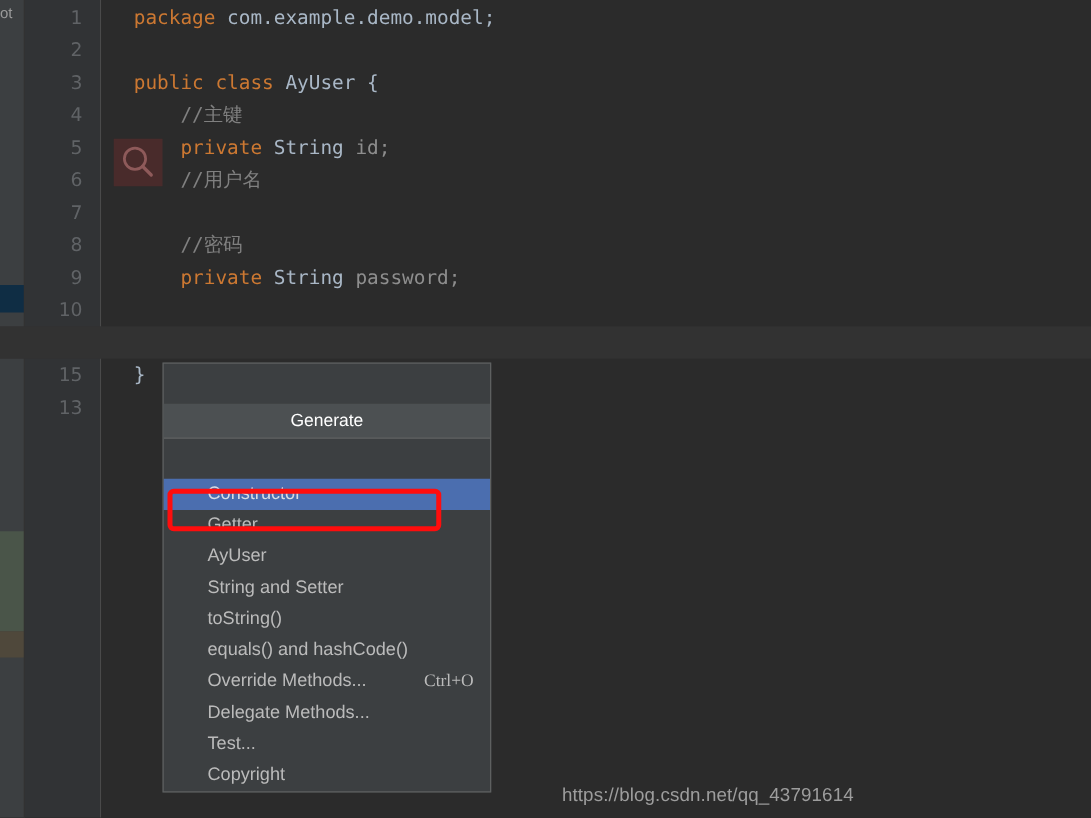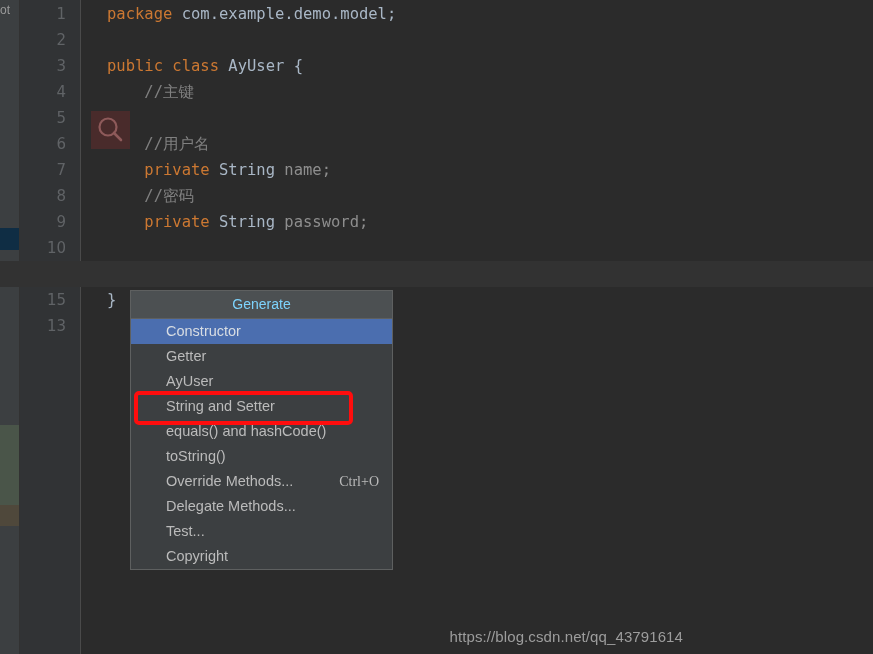--- a/index.html
+++ b/index.html
@@ -133,36 +133,38 @@
     background: #3C3F41;
     border: 1px solid #5E6060;
     box-sizing: border-box;
     font-family: "Liberation Sans", sans-serif;
   }
   #generate-menu-header {
     height: 27px;
     line-height: 27px;
     text-align: center;
     background: #4C5052;
-    color: #7dd3fc;
+    color: #ffffff;
     font-size: 14px;
     border-bottom: 1px solid #5E6060;
+    margin-top: 32px;
   }
   .menu-item {
     position: relative;
     height: 25px;
     line-height: 25px;
     padding-left: 35px;
     color: #BBBBBB;
     font-size: 14.5px;
     white-space: nowrap;
   }
   .menu-item.selected {
     background: #4B6EAF;
     color: #D8DDE3;
+    margin-top: 32px;
   }
   .menu-item .shortcut {
     position: absolute;
     right: 13px;
     color: #BBBBBB;
     font-size: 14px;
     font-family: Liberation Serif, serif;
   }
 
   
@@ -214,43 +216,43 @@
       <div class="line-number" style="top: 287px;">15</div>
       <div class="line-number" style="top: 313px;">13</div>
     </div>
   <div id="gutter-divider-right"></div>
 
   <div id="code-area">
     <div id="caret-line-highlight" style="top: 261px;"></div>
   <div class="code-line" style="top: 1px;"><span class="tok-keyword">package </span><span class="tok-plain">com.example.demo.model;</span></div>
       <div class="code-line" style="top: 53px;"><span class="tok-keyword">public </span><span class="tok-keyword">class </span><span class="tok-class">AyUser </span><span class="tok-punc">{</span></div>
       <div class="code-line" style="top: 79px;"><span class="tok-comment">    //主键</span></div>
+      <div class="code-line" style="top: 105px;"><span class="tok-plain">    </span><span class="tok-keyword">private </span><span class="tok-type">String </span><span class="tok-field">id;</span></div>
       <div class="code-line" style="top: 131px;"><span class="tok-comment">    //用户名</span></div>
-      <div class="code-line" style="top: 157px;"><span class="tok-plain">    </span><span class="tok-keyword">private </span><span class="tok-type">String </span><span class="tok-field">name;</span></div>
       <div class="code-line" style="top: 183px;"><span class="tok-comment">    //密码</span></div>
       <div class="code-line" style="top: 209px;"><span class="tok-plain">    </span><span class="tok-keyword">private </span><span class="tok-type">String </span><span class="tok-field">password;</span></div>
       <div class="code-line" style="top: 287px;"><span class="tok-punc">}</span></div>
     </div>
 
   <div id="magnifier-artifact">
     <svg width="39" height="38" viewBox="0 0 39 38">
       <circle cx="17" cy="16" r="8.5" fill="none" stroke="#8E5A5A" stroke-width="2.2"></circle>
       <line x1="23" y1="22" x2="30" y2="29" stroke="#8E5A5A" stroke-width="2.6" stroke-linecap="round"></line>
     </svg>
   </div>
 
   <div id="generate-menu">
     <div id="generate-menu-header">Generate</div>
     <div id="generate-menu-items">
         <div class="menu-item selected"><span>Constructor</span></div>
         <div class="menu-item"><span>Getter</span></div>
         <div class="menu-item"><span>AyUser</span></div>
         <div class="menu-item"><span>String and Setter</span></div>
+        <div class="menu-item"><span>toString()</span></div>
         <div class="menu-item"><span>equals() and hashCode()</span></div>
-        <div class="menu-item"><span>toString()</span></div>
         <div class="menu-item"><span>Override Methods...</span><span class="shortcut">Ctrl+O</span></div>
         <div class="menu-item"><span>Delegate Methods...</span></div>
         <div class="menu-item"><span>Test...</span></div>
         <div class="menu-item"><span>Copyright</span></div>
       </div>
   </div>
 
   <div id="red-highlight-box" style="border-color: rgb(255, 13, 13);"></div>
 
   <div id="watermark">https://blog.csdn.net/qq_43791614</div>

